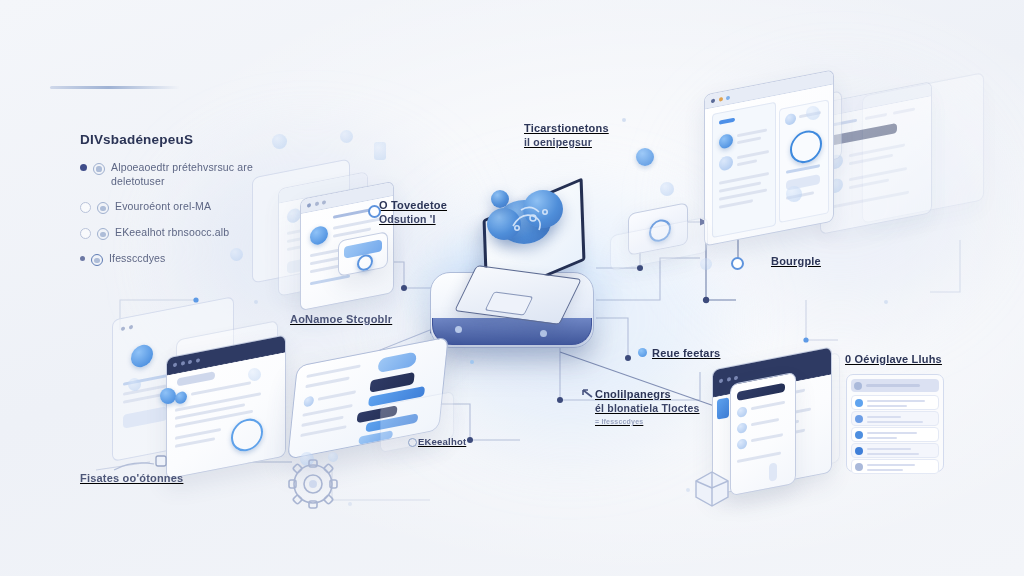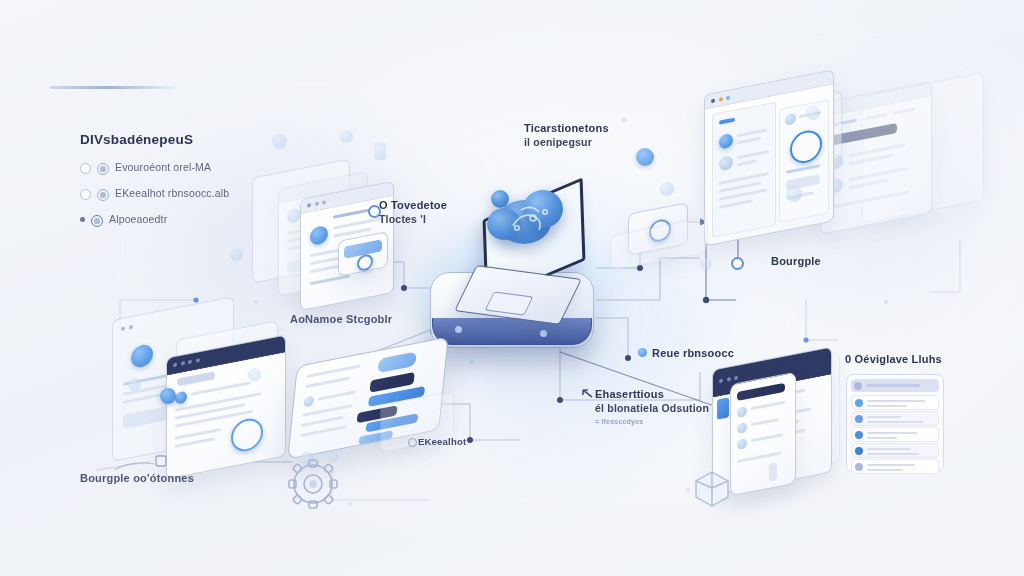--- a/index.html
+++ b/index.html
@@ -74,21 +74,21 @@
   
   .bub{position:absolute;border-radius:50%;background:radial-gradient(circle at 35% 30%,#8fc2f7,#3d84da);
        box-shadow:0 2px 5px rgba(40,90,160,.28);}
   .bub.pale{background:radial-gradient(circle at 35% 30%,#dbe8fb,#a9c6ee);box-shadow:none;}
   .bub.ring{background:none;border:2px solid #58a0ea;}
 
   
   svg.wires{position:absolute;left:0;top:0;width:1024px;height:576px;pointer-events:none;}
 
   
-  .lab{position:absolute;filter:blur(.45px);}
+  .lab{position:absolute;filter:blur(.45px);text-decoration:underline;}
   .lab .l1{font-size:11px;font-weight:700;color:#2c3557;line-height:1.25;letter-spacing:.2px;white-space:nowrap;}
   .lab .l2{font-size:10.5px;font-weight:700;color:#3a4366;line-height:1.25;letter-spacing:.2px;white-space:nowrap;}
   .lab .l3{font-size:7px;font-weight:600;color:#9aa4c0;line-height:1.3;letter-spacing:.2px;white-space:nowrap;}
   .lab.small .l1{font-size:9.5px;font-weight:700;color:#414a70;}
   .labdot{position:absolute;width:9px;height:9px;border-radius:50%;
           background:radial-gradient(circle at 35% 30%,#8ec3f8,#4a8fe0);}
   .labdot.hollow{background:#fff;border:2px solid #5f94dd;}
 
   
   .plinth{
@@ -179,33 +179,38 @@
 
   <div class="blob" style="left:180px;top:150px;width:260px;height:200px;background:rgba(205,218,240,.35);"></div>
   <div class="blob" style="left:420px;top:200px;width:300px;height:240px;background:rgba(190,215,248,.30);"></div>
   <div class="blob" style="left:700px;top:90px;width:280px;height:230px;background:rgba(212,222,242,.30);"></div>
 
   <div class="title-rule"></div>
 
   <div class="list-head">DIVsbadénepeuS</div>
   <div class="bullets">
     <div class="bullet">
+      <span class="b-dot" style="background:#3f4d8a;"></span>
+      <span class="b-ico"></span>
+      <span class="b-txt">Alpoeaoedtr prétehvsrsuc are deletotuser</span>
+    </div>
+    <div class="bullet">
       <span class="b-ring"></span>
       <span class="b-ico"></span>
       <span class="b-txt">Evouroéont orel-MA</span>
     </div>
     <div class="bullet">
       <span class="b-ring"></span>
       <span class="b-ico"></span>
       <span class="b-txt">EKeealhot rbnsoocc.alb</span>
     </div>
     <div class="bullet">
       <span class="b-dot" style="background:#6c78a4;width:5px;height:5px;margin-top:5px;"></span>
       <span class="b-ico" style="border-color:#5f7cb4;"></span>
-      <span class="b-txt">Alpoeaoedtr</span>
+      <span class="b-txt">Ifessccdyes</span>
     </div>
   </div>
 
   <svg class="wires">
     <g fill="none" stroke="#aab6d4" stroke-width="1.1" opacity=".85">
 
       <path d="M372 262 L404 262 L404 288 L432 288"></path>
       <path d="M352 196 L372 196"></path>
 
       <path d="M596 268 L640 268 L640 222 L700 222"></path>
@@ -525,63 +530,63 @@
     </div>
     <div class="lp-row" style="top:84px;">
       <span class="lp-av" style="background:#aab9da;"></span>
       <span class="lp-l" style="left:15px;top:4px;width:48px;"></span>
       <span class="lp-l" style="left:15px;top:8.5px;width:36px;"></span>
     </div>
   </div>
 
   <div class="lab" style="left:379px;top:199px;">
     <div class="l1">O Tovedetoe</div>
-    <div class="l2">Tloctes 'I</div>
+    <div class="l2">Odsution 'I</div>
   </div>
   <div class="labdot hollow" style="left:368px;top:205px;"></div>
 
   <div class="lab" style="left:524px;top:122px;">
     <div class="l1">Ticarstionetons</div>
     <div class="l2">il oenipegsur</div>
   </div>
 
   <div class="lab" style="left:771px;top:255px;">
     <div class="l1">Bourgple</div>
   </div>
   <div class="labdot hollow" style="left:731px;top:257px;"></div>
 
   <div class="lab" style="left:290px;top:313px;">
     <div class="l1" style="color:#4a5377;">AoNamoe Stcgoblr</div>
   </div>
 
   <div class="lab" style="left:652px;top:347px;">
-    <div class="l1">Reue rbnsoocc</div>
+    <div class="l1">Reue feetars</div>
   </div>
   <div class="labdot" style="left:638px;top:348px;"></div>
 
   <div class="lab" style="left:595px;top:388px;">
-    <div class="l1">Ehaserttious</div>
-    <div class="l2">él blonatiela Odsution</div>
+    <div class="l1">Cnolilpanegrs</div>
+    <div class="l2">él blonatiela Tloctes</div>
     <div class="l3" style="margin-top:2px;">= Ifessccdyes</div>
   </div>
   <svg style="position:absolute;left:580px;top:386px;" width="14" height="14" viewBox="0 0 14 14">
     <path d="M12 11 L3 4 M3 4 L3 9 M3 4 L8 4" stroke="#4a5682" stroke-width="1.6" fill="none"></path>
   </svg>
 
   <div class="lab" style="left:845px;top:353px;">
     <div class="l1">0 Oéviglave Lluhs</div>
   </div>
 
   <div class="lab small" style="left:418px;top:436px;">
     <div class="l1">EKeealhot</div>
   </div>
   <div style="position:absolute;left:408px;top:438px;width:7px;height:7px;border-radius:50%;border:1.4px solid #8ea2c8;"></div>
 
   <div class="lab" style="left:80px;top:472px;">
-    <div class="l1" style="color:#4d5678;">Bourgple oo'ótonnes</div>
+    <div class="l1" style="color:#4d5678;">Fisates oo'ótonnes</div>
   </div>
   <svg style="position:absolute;left:112px;top:452px;" width="72" height="26" viewBox="0 0 72 26">
     <path d="M2 18 q18 -10 40 -6" stroke="#b3bed8" stroke-width="1.2" fill="none"></path>
     <rect x="44" y="4" width="10" height="10" rx="2" stroke="#9aa7c6" stroke-width="1.3" fill="#eef2fa"></rect>
   </svg>
 
   <div style="position:absolute;left:470px;top:360px;width:4px;height:4px;border-radius:50%;background:#8fc0f3;opacity:.7;"></div>
   <div style="position:absolute;left:622px;top:118px;width:4px;height:4px;border-radius:50%;background:#c3d3ec;opacity:.7;"></div>
   <div style="position:absolute;left:884px;top:300px;width:4px;height:4px;border-radius:50%;background:#c3d3ec;opacity:.6;"></div>
   <div style="position:absolute;left:254px;top:300px;width:4px;height:4px;border-radius:50%;background:#c3d3ec;opacity:.6;"></div>

